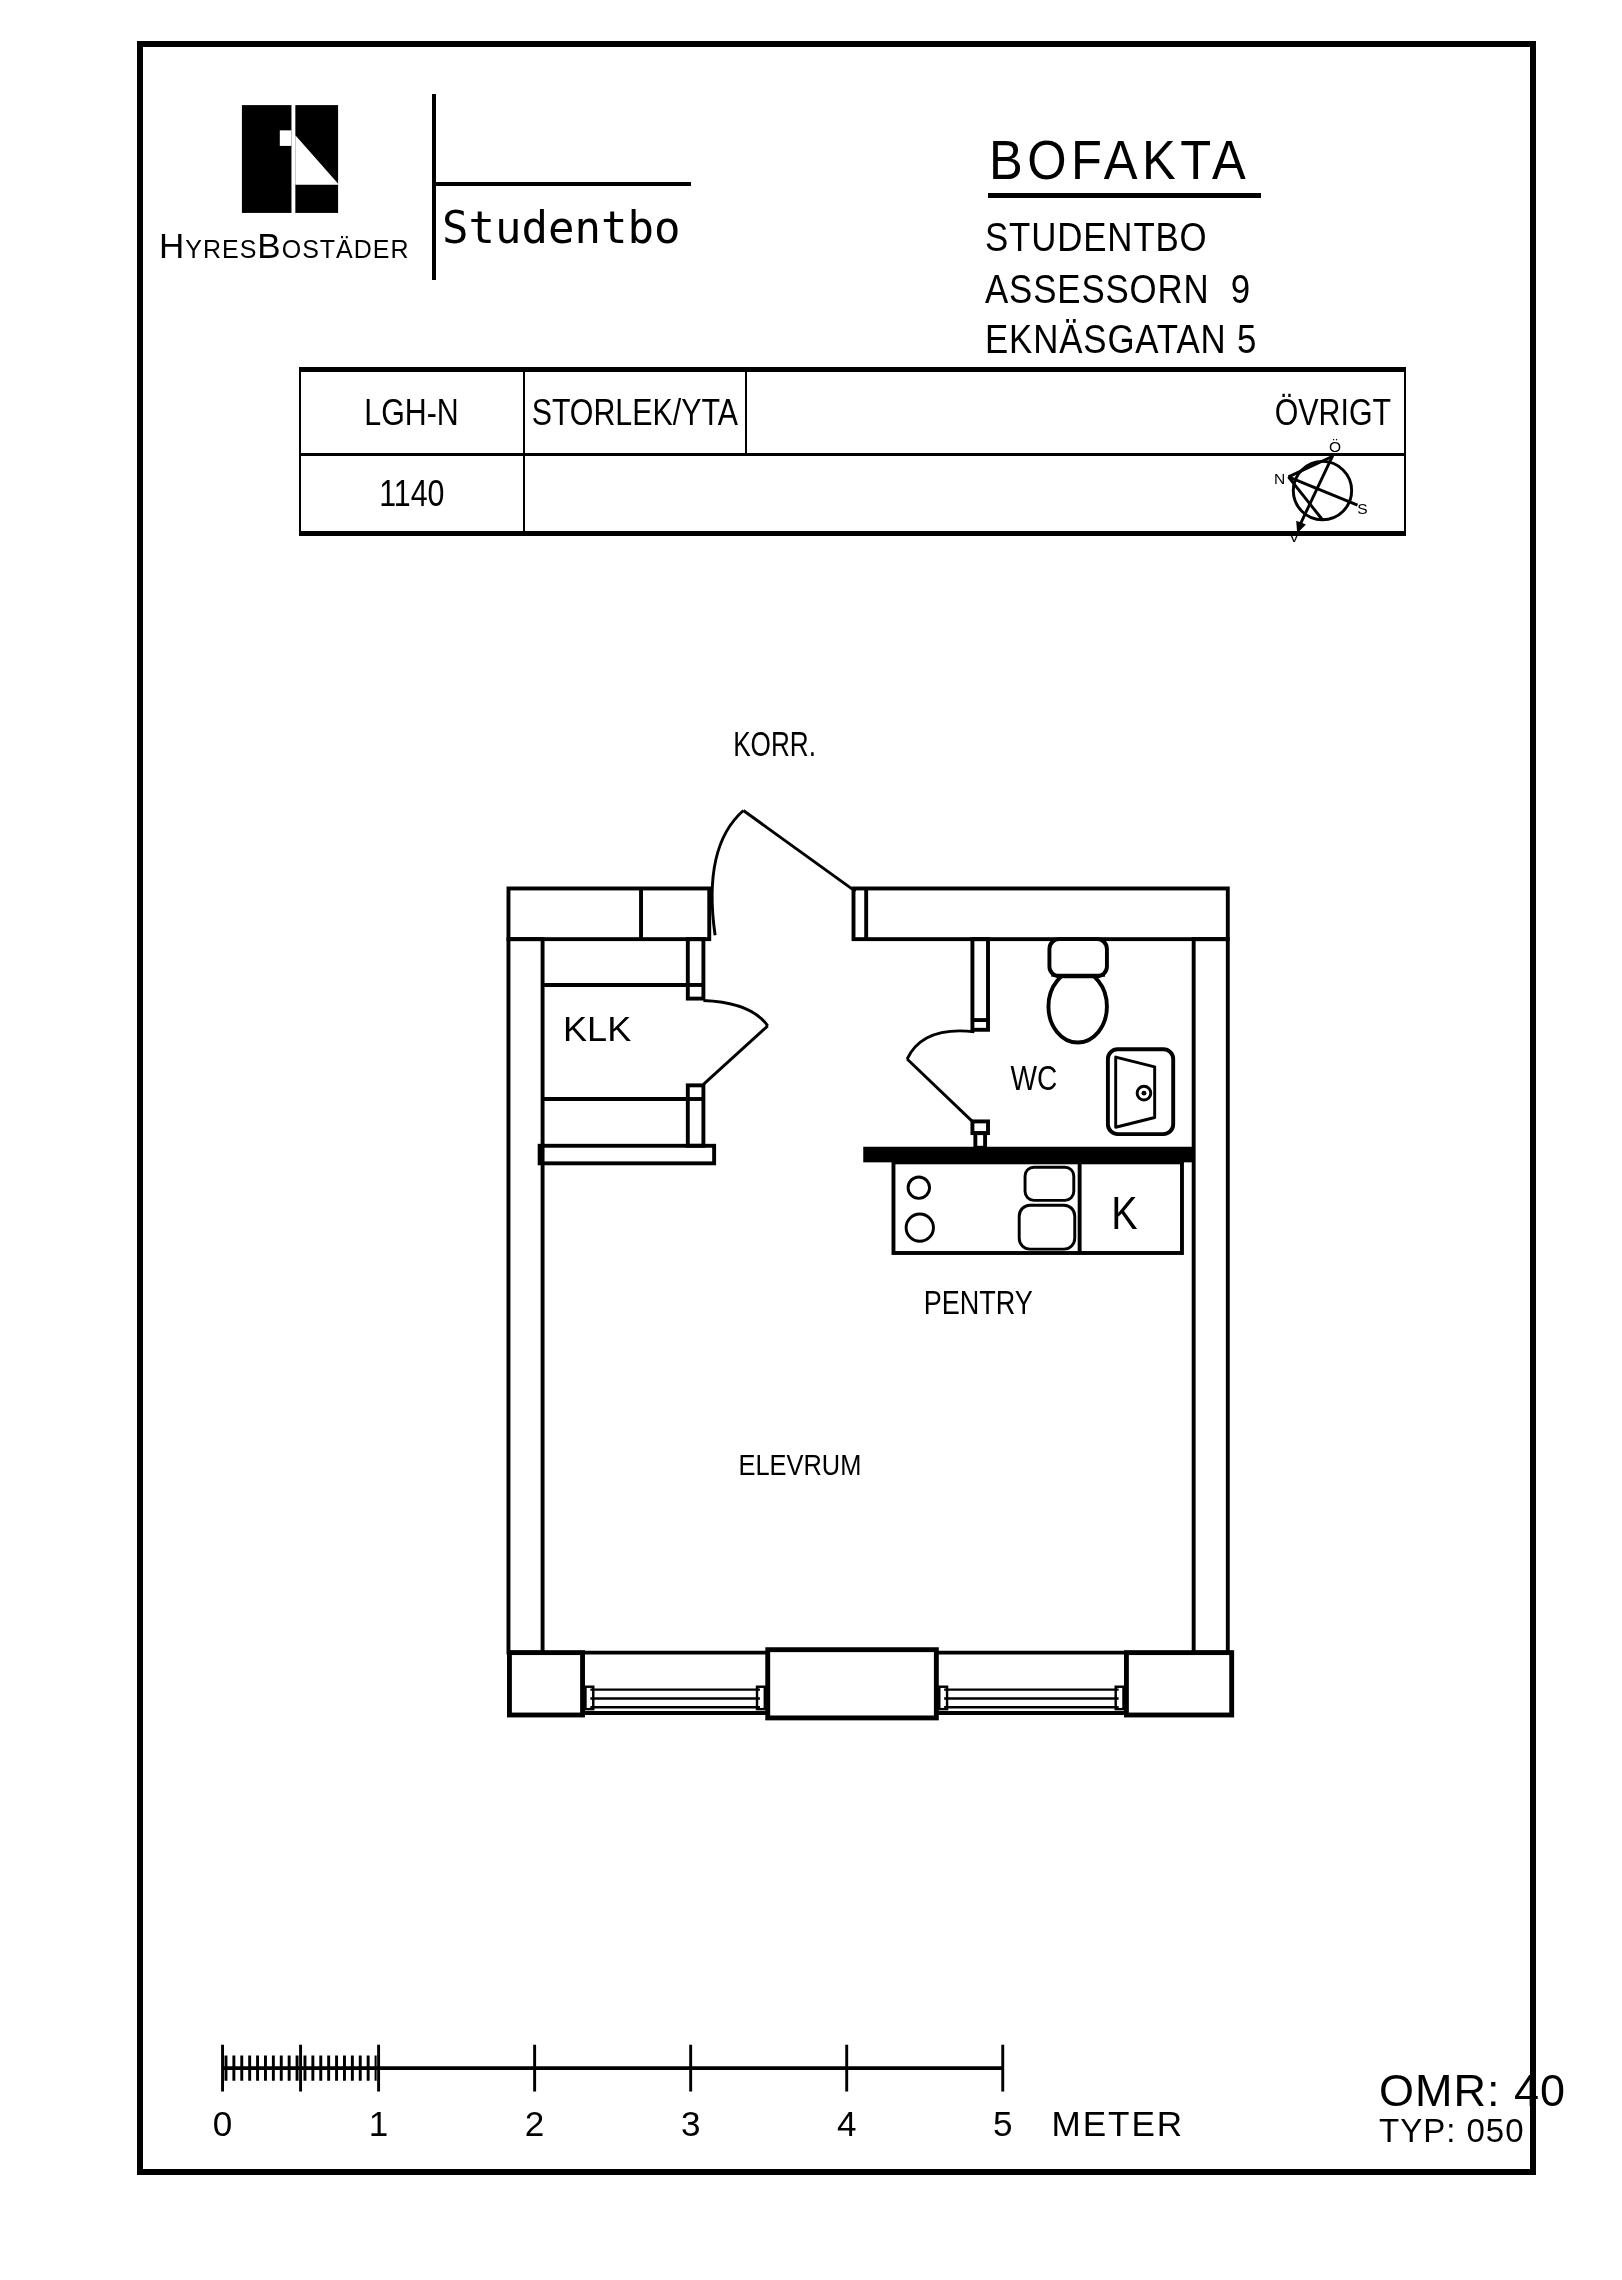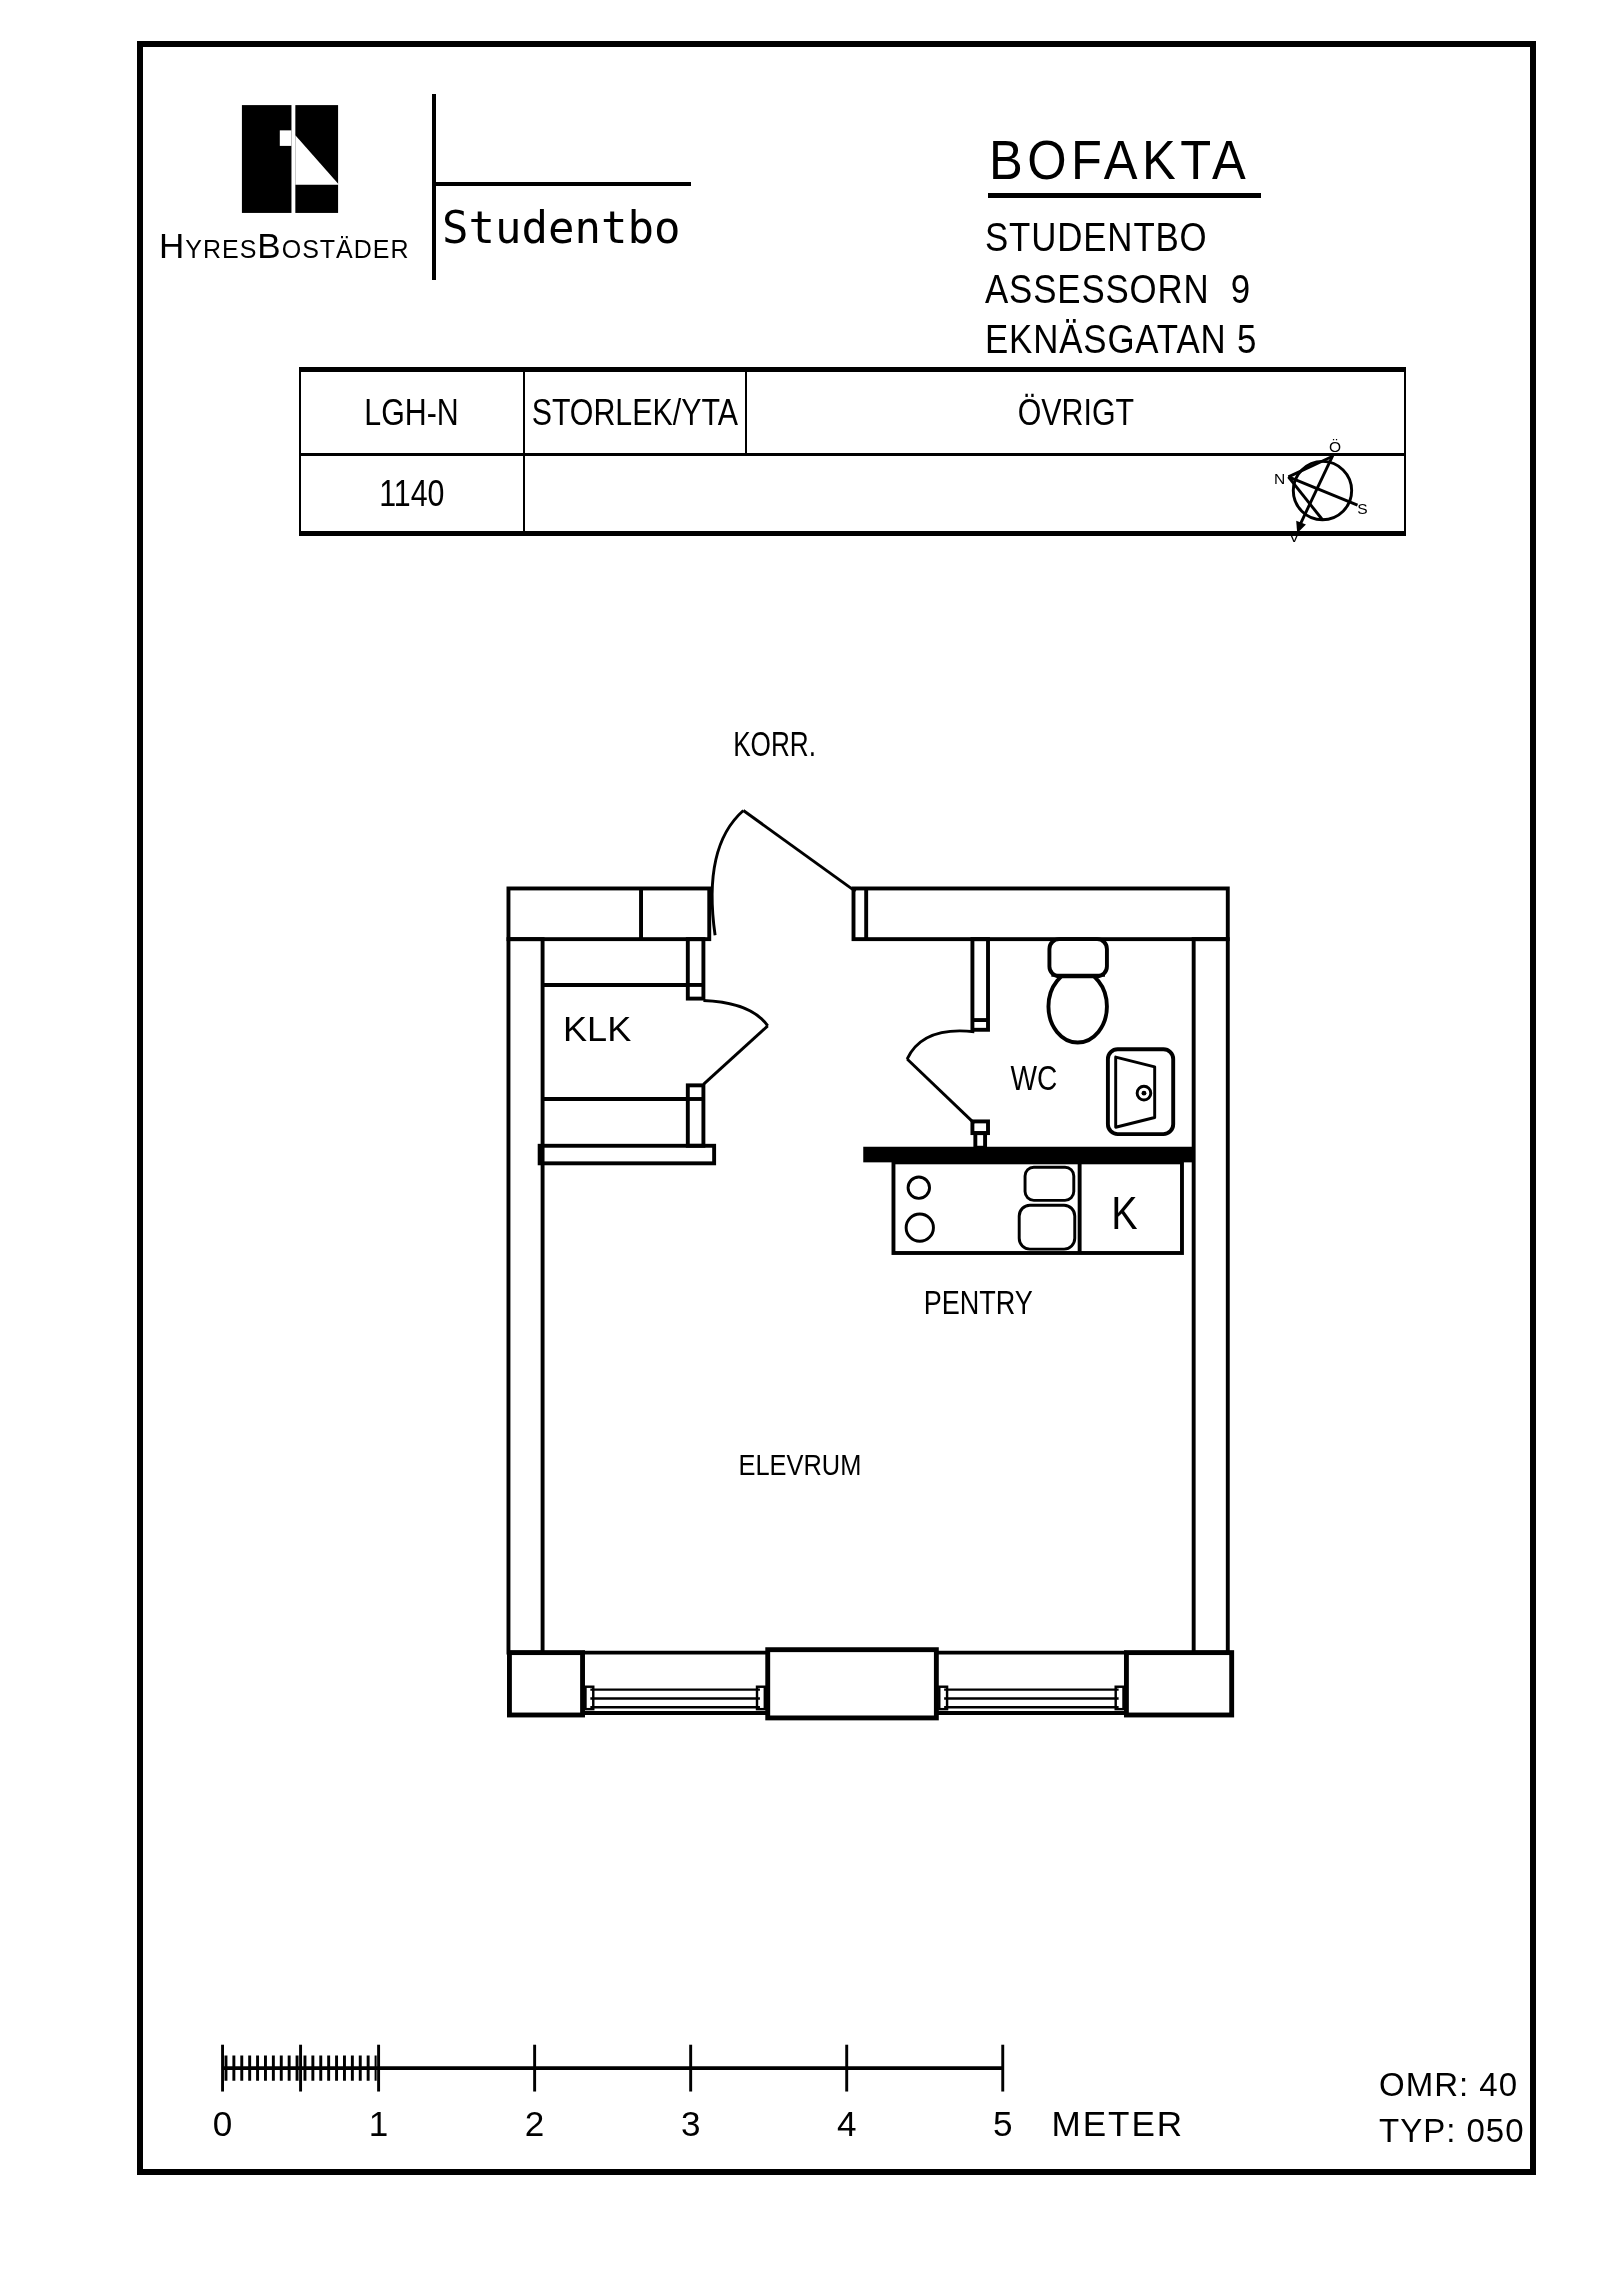--- a/index.html
+++ b/index.html
@@ -20,25 +20,25 @@
   .sub1{top:217px;} .sub2{top:269px;} .sub3{top:319px;}
   
   .tbl{position:absolute;left:299px;top:367px;width:1107px;height:169px;box-sizing:border-box;
        border-top:5.9px solid #000;border-bottom:5.9px solid #000;
        border-left:2.9px solid #000;border-right:2.9px solid #000;display:flex;flex-direction:column;}
   .trh{height:84px;border-bottom:3.9px solid #000;display:flex;box-sizing:border-box;}
   .trd{flex:1;display:flex;}
   .td{display:flex;align-items:center;justify-content:center;box-sizing:border-box;font-size:37px;}
   .c1{width:224px;border-right:2.9px solid #000;}
   .c2{width:222px;border-right:2.9px solid #000;}
-  .c3{flex:1;}
+  .c3{flex:1;justify-content:flex-end;}
   .cnd{display:inline-block;transform:scaleX(0.82);transform-origin:center;white-space:pre;}
   sup.sq{font-size:23.4px;vertical-align:13.7px;}
   
-  .lbl-omr{left:1379px;top:2068px;font-size:33px;letter-spacing:1px;}
+  .lbl-omr{left:1379px;top:2068px;font-size:45px;letter-spacing:1px;}
   .lbl-typ{left:1379px;top:2114px;font-size:33px;letter-spacing:1px;}
   svg{position:absolute;}
   svg text{font-family:"Liberation Sans",sans-serif;fill:#000;}
 </style>
 </head>
 <body>
 
 <div class="page">
 
   <div class="frame"></div>

